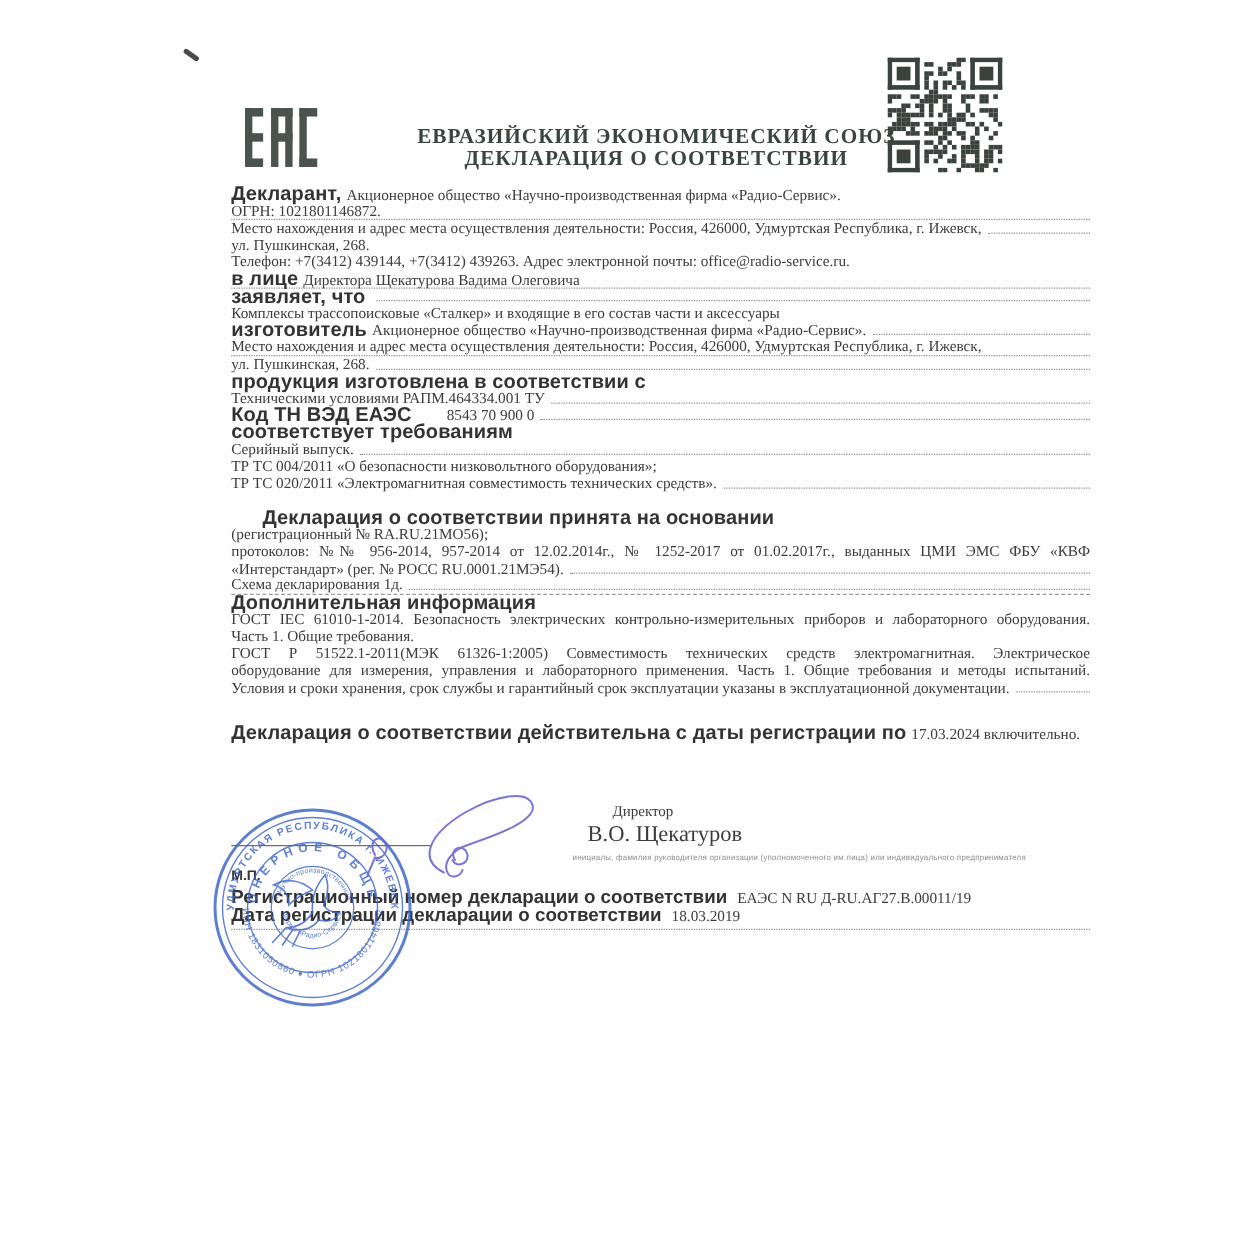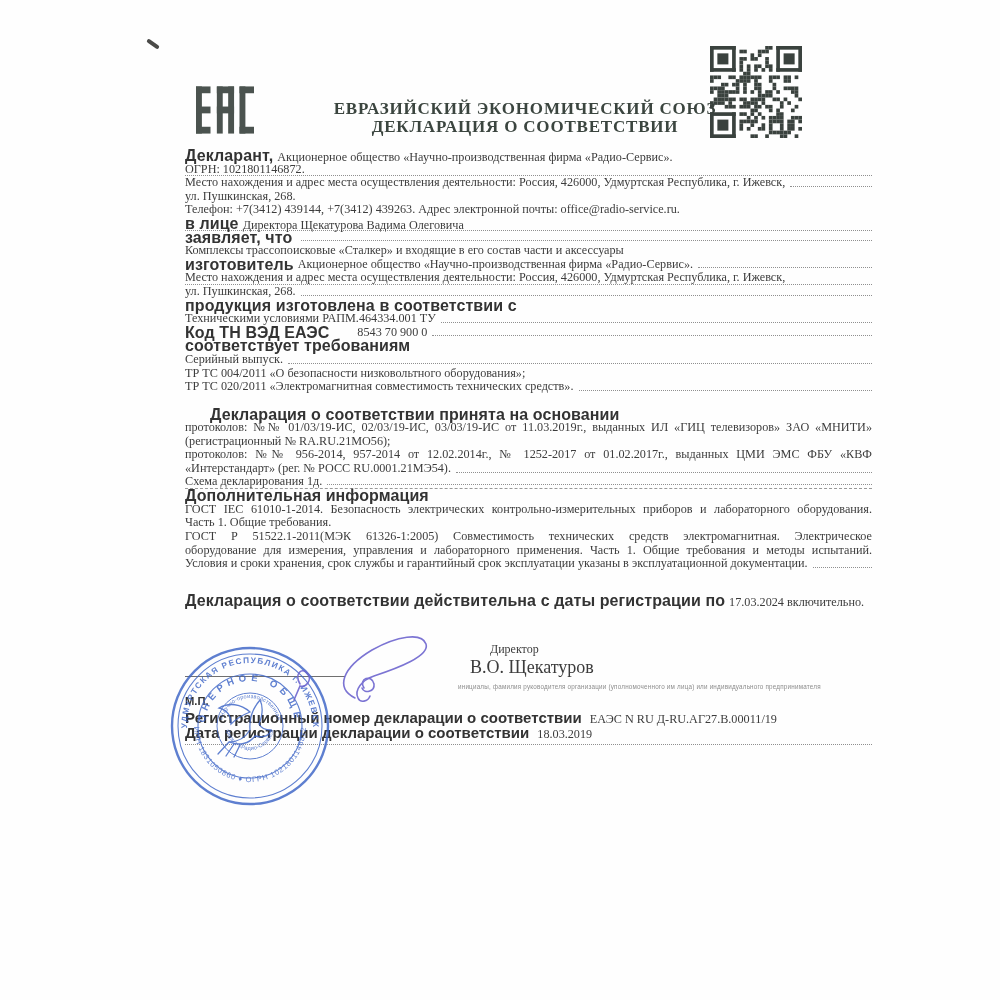--- a/index.html
+++ b/index.html
@@ -329,21 +329,20 @@
       <div class="line trail">
         <span>Серийный выпуск.</span>
         <i class="dots"></i>
       </div>
       <div class="line"><span>ТР ТС 004/2011 «О безопасности низковольтного оборудования»;</span></div>
       <div class="line trail">
         <span>ТР ТС 020/2011 «Электромагнитная совместимость технических средств».</span>
         <i class="dots"></i>
       </div>
       <div class="line" style="margin-top: 14px; margin-left: 25px;"><b>Декларация о соответствии принята на основании</b></div>
-      <div class="line jl"><span>протоколов: №№ 01/03/19-ИС, 02/03/19-ИС, 03/03/19-ИС от 11.03.2019г., выданных ИЛ «ГИЦ телевизоров» ЗАО «МНИТИ»</span></div>
       <div class="line"><span>(регистрационный № RA.RU.21МО56);</span></div>
       <div class="line jl"><span>протоколов: №№ 956-2014, 957-2014 от 12.02.2014г., № 1252-2017 от 01.02.2017г., выданных ЦМИ ЭМС ФБУ «КВФ</span></div>
       <div class="line trail">
         <span>«Интерстандарт» (рег. № РОСС RU.0001.21МЭ54).</span>
         <i class="dots"></i>
       </div>
       <div class="line trail udash">
         <span>Схема декларирования 1д.</span>
         <i class="dots"></i>
       </div>

